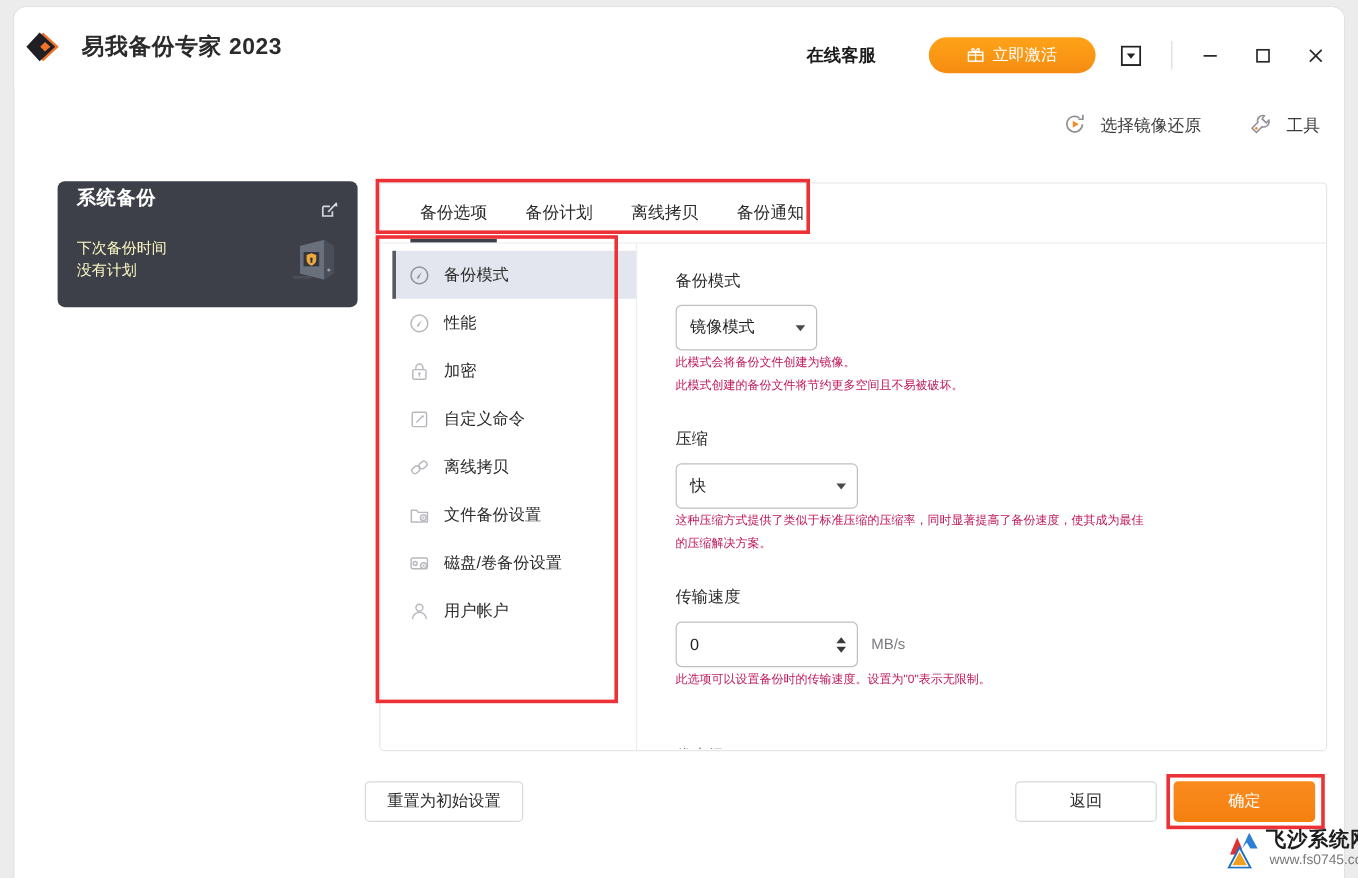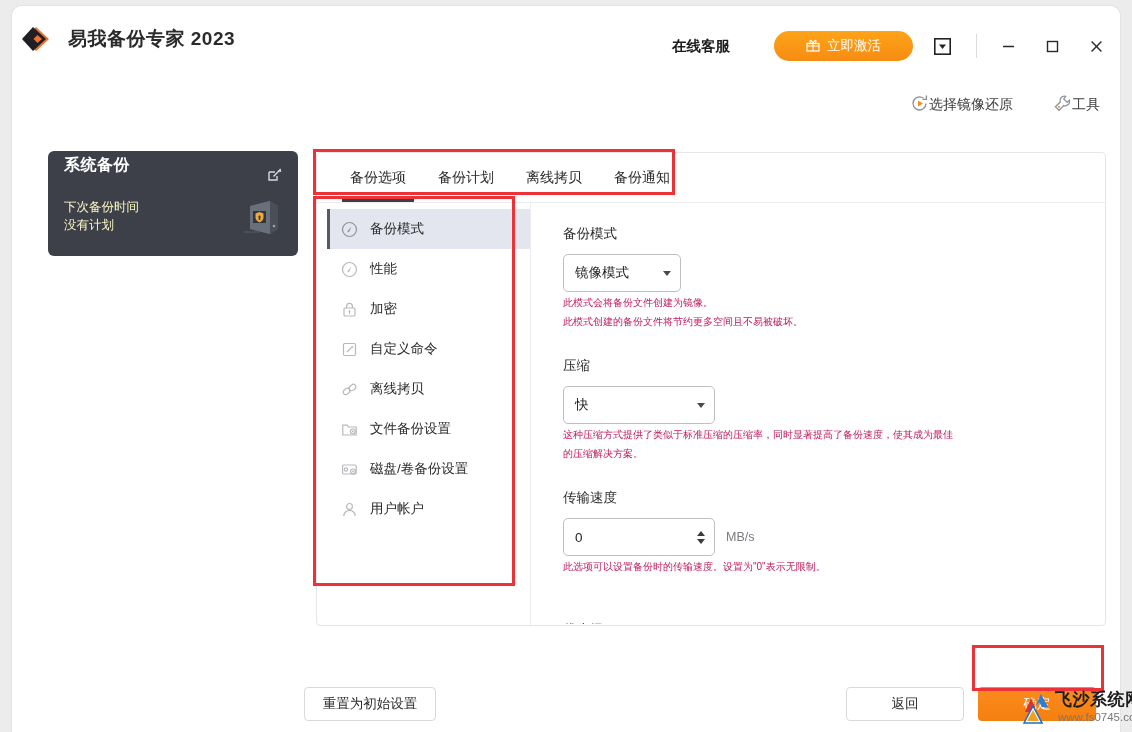--- a/index.html
+++ b/index.html
@@ -63,21 +63,21 @@
   #btn-max   { left: 1026px; }
   #btn-close { left: 1070px; }
   #title-divider {
     position: absolute; left: 964px; top: 28px;
     width: 1px; height: 24px; background: #dcdcdc;
   }
 
   
   #toolbar-row { position: absolute; right: 20px; top: 88px; display: flex; gap: 40px; }
   .tool-item {
-    display: flex; align-items: center; gap: 0;
+    display: flex; align-items: center; gap: 12px;
     font-size: 14px; color: #3c3c3c; cursor: pointer; white-space: nowrap;
   }
 
   
   #task-card {
     position: absolute; left: 36px; top: 145px;
     width: 250px; height: 105px;
     background: #3d4049;
     border-radius: 6px;
     color: #ffffff;
@@ -189,21 +189,20 @@
     white-space: nowrap; overflow: hidden; height: 10px;
   }
 
   
   .btn {
     position: absolute;
     height: 34px;
     display: flex; align-items: center; justify-content: center;
     font-size: 13.5px; border-radius: 4px; cursor: pointer;
     white-space: nowrap;
-    margin-top: 36px;
   }
   #btn-reset   { left: 304px; top: 651px; width: 132px; background:#fff; border:1px solid #d9d9dc; color:#2b2b2b; }
   #btn-back    { left: 846px; top: 651px; width: 118px; background:#fff; border:1px solid #d9d9dc; color:#2b2b2b; }
   #btn-confirm { left: 978px; top: 651px; width: 118px;
                  background: linear-gradient(180deg,#fb8b1f 0%, #f4800f 100%);
                  color:#ffffff; border:none; }
 
   
   .annot { position: absolute; border: 3px solid #ec3237; pointer-events: none; }
   #annot-tabs    { left: 313px; top: 149px;  width: 362px; height: 46px; }

